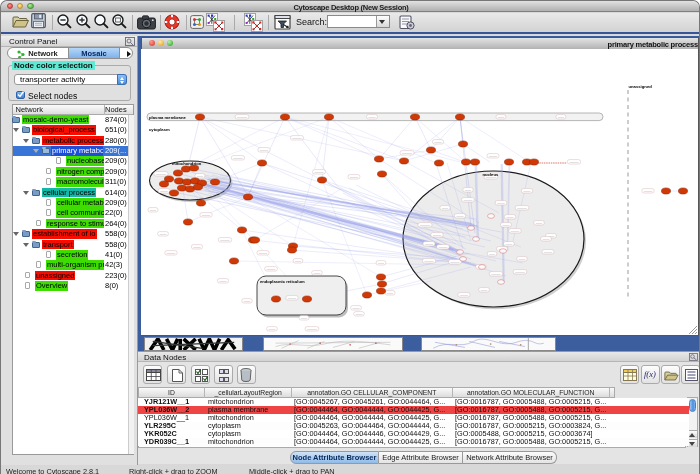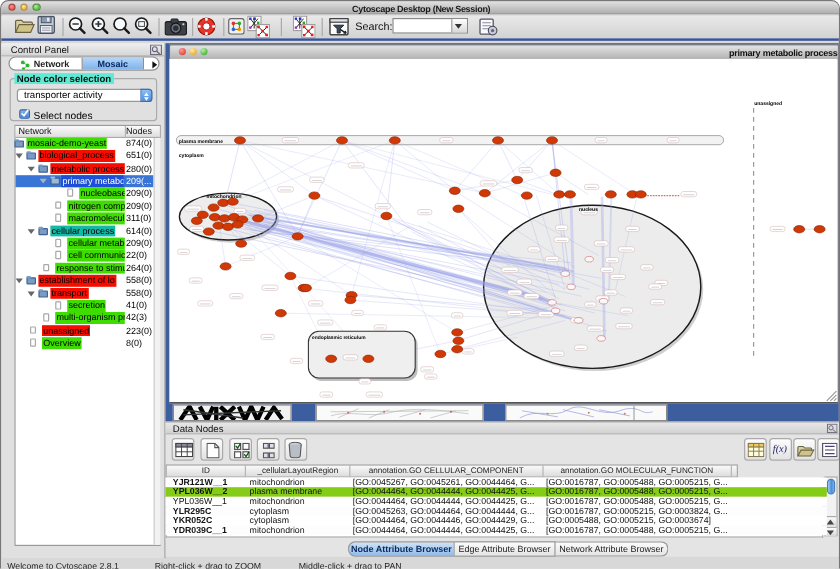--- a/index.html
+++ b/index.html
@@ -737,21 +737,21 @@
    <div class="abs" style="left:0;top:41px;width:9px;height:8px;background:linear-gradient(#fdfdfd,#d5d5d5);border-top:1px solid #aaa">
      <div class="abs" style="left:1.5px;top:2px;width:0;height:0;border-left:3px solid transparent;border-right:3px solid transparent;border-top:4px solid #444"></div>
       </div>
  </div>
 <div class="drow" style="position:absolute;left:137px;top:396.6px;width:551px;height:8.1px;background:#fff">
       <span style="position:absolute;left:6px;font-weight:bold">YJR121W__1</span>
       <span style="position:absolute;left:70px">mitochondrion</span>
       <span style="position:absolute;left:156px">[GO:0045267, GO:0045261, GO:0044464, G...</span>
       <span style="position:absolute;left:317px">[GO:0016787, GO:0005488, GO:0005215, G...</span>
     </div>
-    <div class="drow" style="position:absolute;left:137px;top:404.7px;width:551px;height:8.1px;background:#84cc16">
+    <div class="drow" style="position:absolute;left:137px;top:404.7px;width:551px;height:8.1px;background:#ef4444">
       <span style="position:absolute;left:6px;font-weight:bold">YPL036W__2</span>
       <span style="position:absolute;left:70px">plasma membrane</span>
       <span style="position:absolute;left:156px">[GO:0044464, GO:0044444, GO:0044425, G...</span>
       <span style="position:absolute;left:317px">[GO:0016787, GO:0005488, GO:0005215, G...</span>
     </div>
     <div class="drow" style="position:absolute;left:137px;top:412.8px;width:551px;height:8.1px;background:#fff">
       <span style="position:absolute;left:6px;font-weight:normal">YPL036W__1</span>
       <span style="position:absolute;left:70px">mitochondrion</span>
       <span style="position:absolute;left:156px">[GO:0044464, GO:0044444, GO:0044425, G...</span>
       <span style="position:absolute;left:317px">[GO:0016787, GO:0005488, GO:0005215, G...</span>

